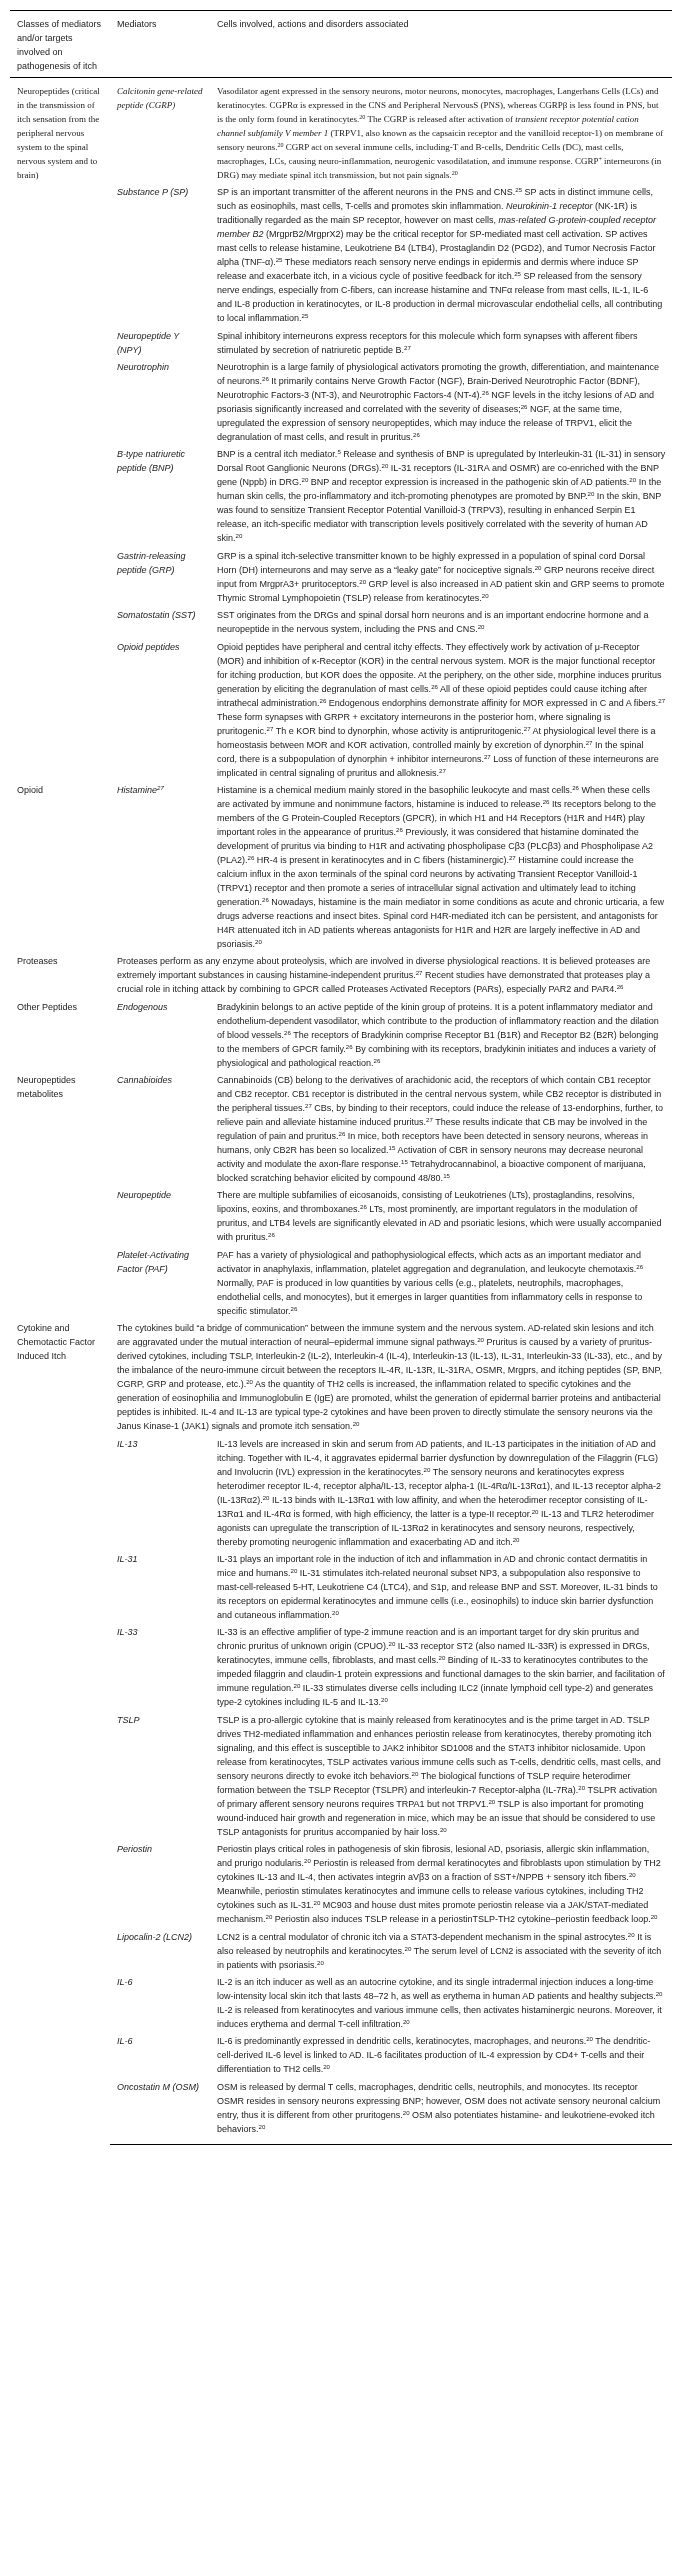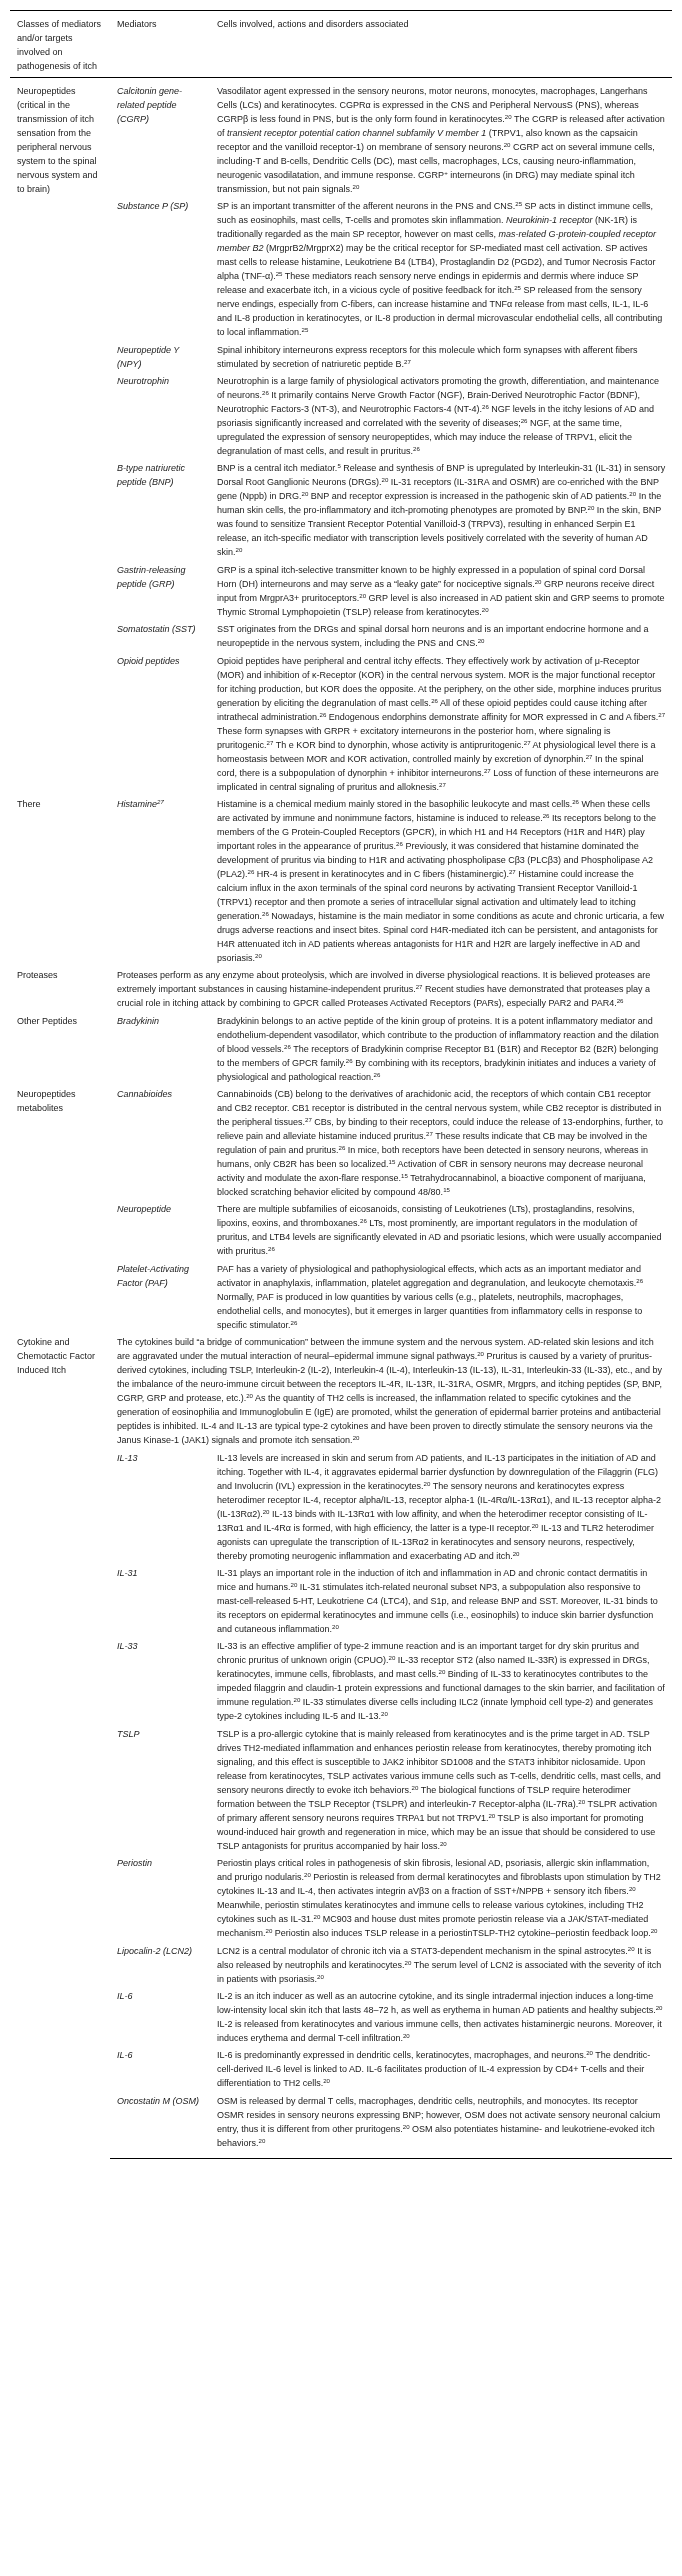--- a/index.html
+++ b/index.html
@@ -23,21 +23,21 @@
   thead th {
     font-weight: normal;
     text-align: left;
     vertical-align: top;
     padding: 6.1px 6.8px 3.4px 6.8px;
   }
   tbody td {
     vertical-align: top;
     padding: 2px 6.8px 1.4px 6.8px;
   }
-  tbody tr:first-child td { padding-top: 6.1px; }
+  tbody tr:first-child td { padding-top: 6.1px; font-family: Liberation Serif, serif; }
   tbody tr.last td { padding-bottom: 8.2px; border-bottom: 0.7px solid #000; }
   td.mediator { font-style: italic; }
   td.cls.italic { }
   sup { font-size: 6.1px; line-height: 0; vertical-align: 3.4px; }
   .bottom-space { height: 20.5px; }
 </style>
 </head>
 <body>
 
 <div class="wrap">
@@ -82,31 +82,31 @@
         </tr>
         <tr>
           <td class="mediator"><span>Somatostatin (SST)</span></td>
           <td><span>SST originates from the DRGs and spinal dorsal horn neurons and is an important endocrine hormone and a neuropeptide in the nervous system, including the PNS and CNS.</span><sup>20</sup></td>
         </tr>
         <tr>
           <td class="mediator"><span>Opioid peptides</span></td>
           <td><span>Opioid peptides have peripheral and central itchy effects. They effectively work by activation of μ-Receptor (MOR) and inhibition of κ-Receptor (KOR) in the central nervous system. MOR is the major functional receptor for itching production, but KOR does the opposite. At the periphery, on the other side, morphine induces pruritus generation by eliciting the degranulation of mast cells.</span><sup>26</sup><span> All of these opioid peptides could cause itching after intrathecal administration.</span><sup>26</sup><span> Endogenous endorphins demonstrate affinity for MOR expressed in C and A fibers.</span><sup>27</sup><span> These form synapses with GRPR + excitatory interneurons in the posterior horn, where signaling is pruritogenic.</span><sup>27</sup><span> Th e KOR bind to dynorphin, whose activity is antipruritogenic.</span><sup>27</sup><span> At physiological level there is a homeostasis between MOR and KOR activation, controlled mainly by excretion of dynorphin.</span><sup>27</sup><span> In the spinal cord, there is a subpopulation of dynorphin + inhibitor interneurons.</span><sup>27</sup><span> Loss of function of these interneurons are implicated in central signaling of pruritus and alloknesis.</span><sup>27</sup></td>
         </tr>
         <tr>
-          <td class="cls">There</td>
+          <td class="cls">Opioid</td>
           <td class="mediator"><span>Histamine</span><sup>27</sup></td>
           <td><span>Histamine is a chemical medium mainly stored in the basophilic leukocyte and mast cells.</span><sup>26</sup><span> When these cells are activated by immune and nonimmune factors, histamine is induced to release.</span><sup>26</sup><span> Its receptors belong to the members of the G Protein-Coupled Receptors (GPCR), in which H1 and H4 Receptors (H1R and H4R) play important roles in the appearance of pruritus.</span><sup>26</sup><span> Previously, it was considered that histamine dominated the development of pruritus via binding to H1R and activating phospholipase Cβ3 (PLCβ3) and Phospholipase A2 (PLA2).</span><sup>26</sup><span> HR-4 is present in keratinocytes and in C fibers (histaminergic).</span><sup>27</sup><span> Histamine could increase the calcium influx in the axon terminals of the spinal cord neurons by activating Transient Receptor Vanilloid-1 (TRPV1) receptor and then promote a series of intracellular signal activation and ultimately lead to itching generation.</span><sup>26</sup><span> Nowadays, histamine is the main mediator in some conditions as acute and chronic urticaria, a few drugs adverse reactions and insect bites. Spinal cord H4R-mediated itch can be persistent, and antagonists for H4R attenuated itch in AD patients whereas antagonists for H1R and H2R are largely ineffective in AD and psoriasis.</span><sup>20</sup></td>
         </tr>
         <tr>
           <td class="cls">Proteases</td>
           <td colspan="2"><span>Proteases perform as any enzyme about proteolysis, which are involved in diverse physiological reactions. It is believed proteases are extremely important substances in causing histamine-independent pruritus.</span><sup>27</sup><span> Recent studies have demonstrated that proteases play a crucial role in itching attack by combining to GPCR called Proteases Activated Receptors (PARs), especially PAR2 and PAR4.</span><sup>26</sup></td>
         </tr>
         <tr>
           <td class="cls">Other Peptides</td>
-          <td class="mediator"><span>Bradykinin</span></td>
+          <td class="mediator"><span>Endogenous</span></td>
           <td><span>Bradykinin belongs to an active peptide of the kinin group of proteins. It is a potent inflammatory mediator and endothelium-dependent vasodilator, which contribute to the production of inflammatory reaction and the dilation of blood vessels.</span><sup>26</sup><span> The receptors of Bradykinin comprise Receptor B1 (B1R) and Receptor B2 (B2R) belonging to the members of GPCR family.</span><sup>26</sup><span> By combining with its receptors, bradykinin initiates and induces a variety of physiological and pathological reaction.</span><sup>26</sup></td>
         </tr>
         <tr>
           <td class="cls" rowspan="3">Neuropeptides metabolites</td>
           <td class="mediator"><span>Cannabioides</span></td>
           <td><span>Cannabinoids (CB) belong to the derivatives of arachidonic acid, the receptors of which contain CB1 receptor and CB2 receptor. CB1 receptor is distributed in the central nervous system, while CB2 receptor is distributed in the peripheral tissues.</span><sup>27</sup><span> CBs, by binding to their receptors, could induce the release of 13-endorphins, further, to relieve pain and alleviate histamine induced pruritus.</span><sup>27</sup><span> These results indicate that CB may be involved in the regulation of pain and pruritus.</span><sup>26</sup><span> In mice, both receptors have been detected in sensory neurons, whereas in humans, only CB2R has been so localized.</span><sup>15</sup><span> Activation of CBR in sensory neurons may decrease neuronal activity and modulate the axon-flare response.</span><sup>15</sup><span> Tetrahydrocannabinol, a bioactive component of marijuana, blocked scratching behavior elicited by compound 48/80.</span><sup>15</sup></td>
         </tr>
         <tr>
           <td class="mediator"><span>Neuropeptide</span></td>
           <td><span>There are multiple subfamilies of eicosanoids, consisting of Leukotrienes (LTs), prostaglandins, resolvins, lipoxins, eoxins, and thromboxanes.</span><sup>26</sup><span> LTs, most prominently, are important regulators in the modulation of pruritus, and LTB4 levels are significantly elevated in AD and psoriatic lesions, which were usually accompanied with pruritus.</span><sup>26</sup></td>

